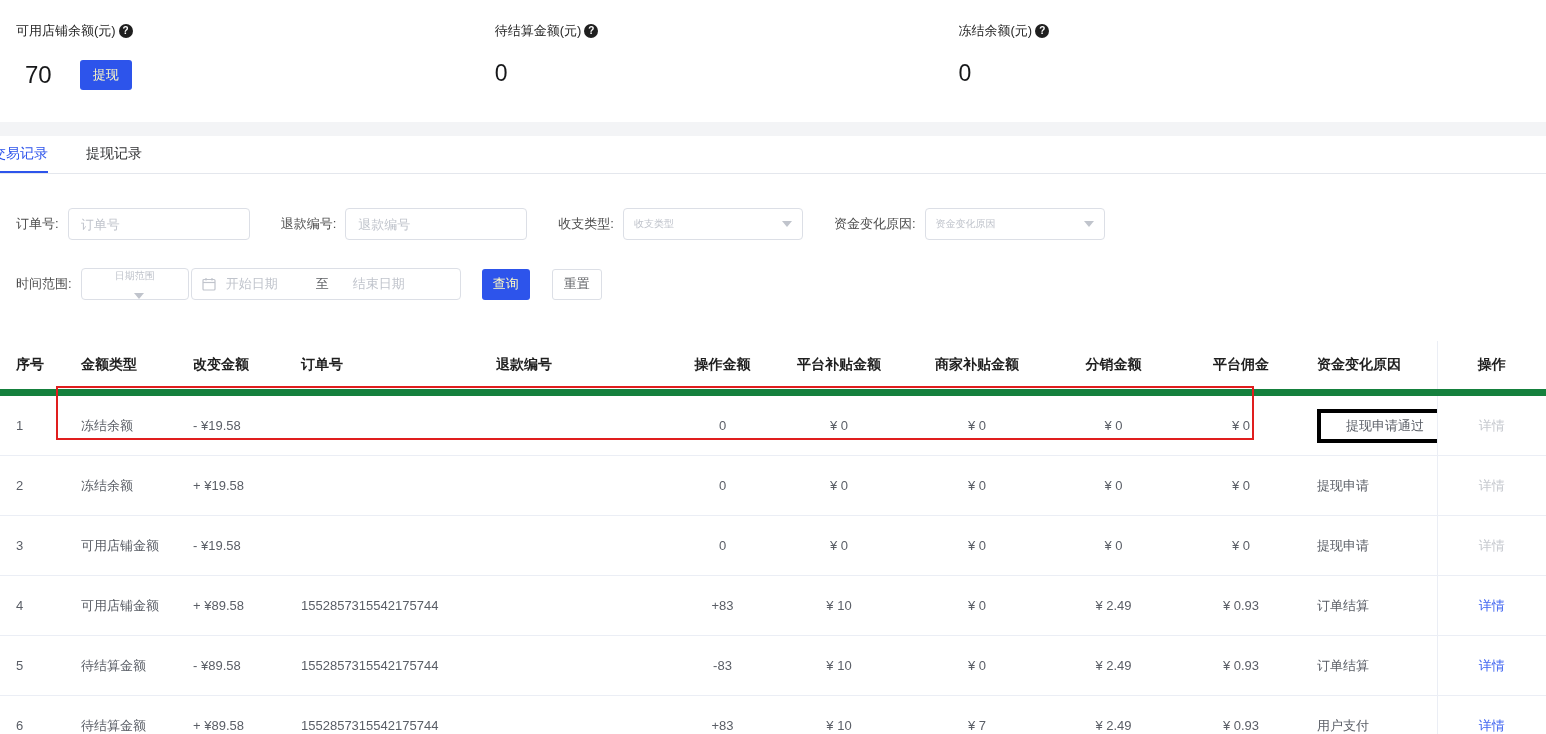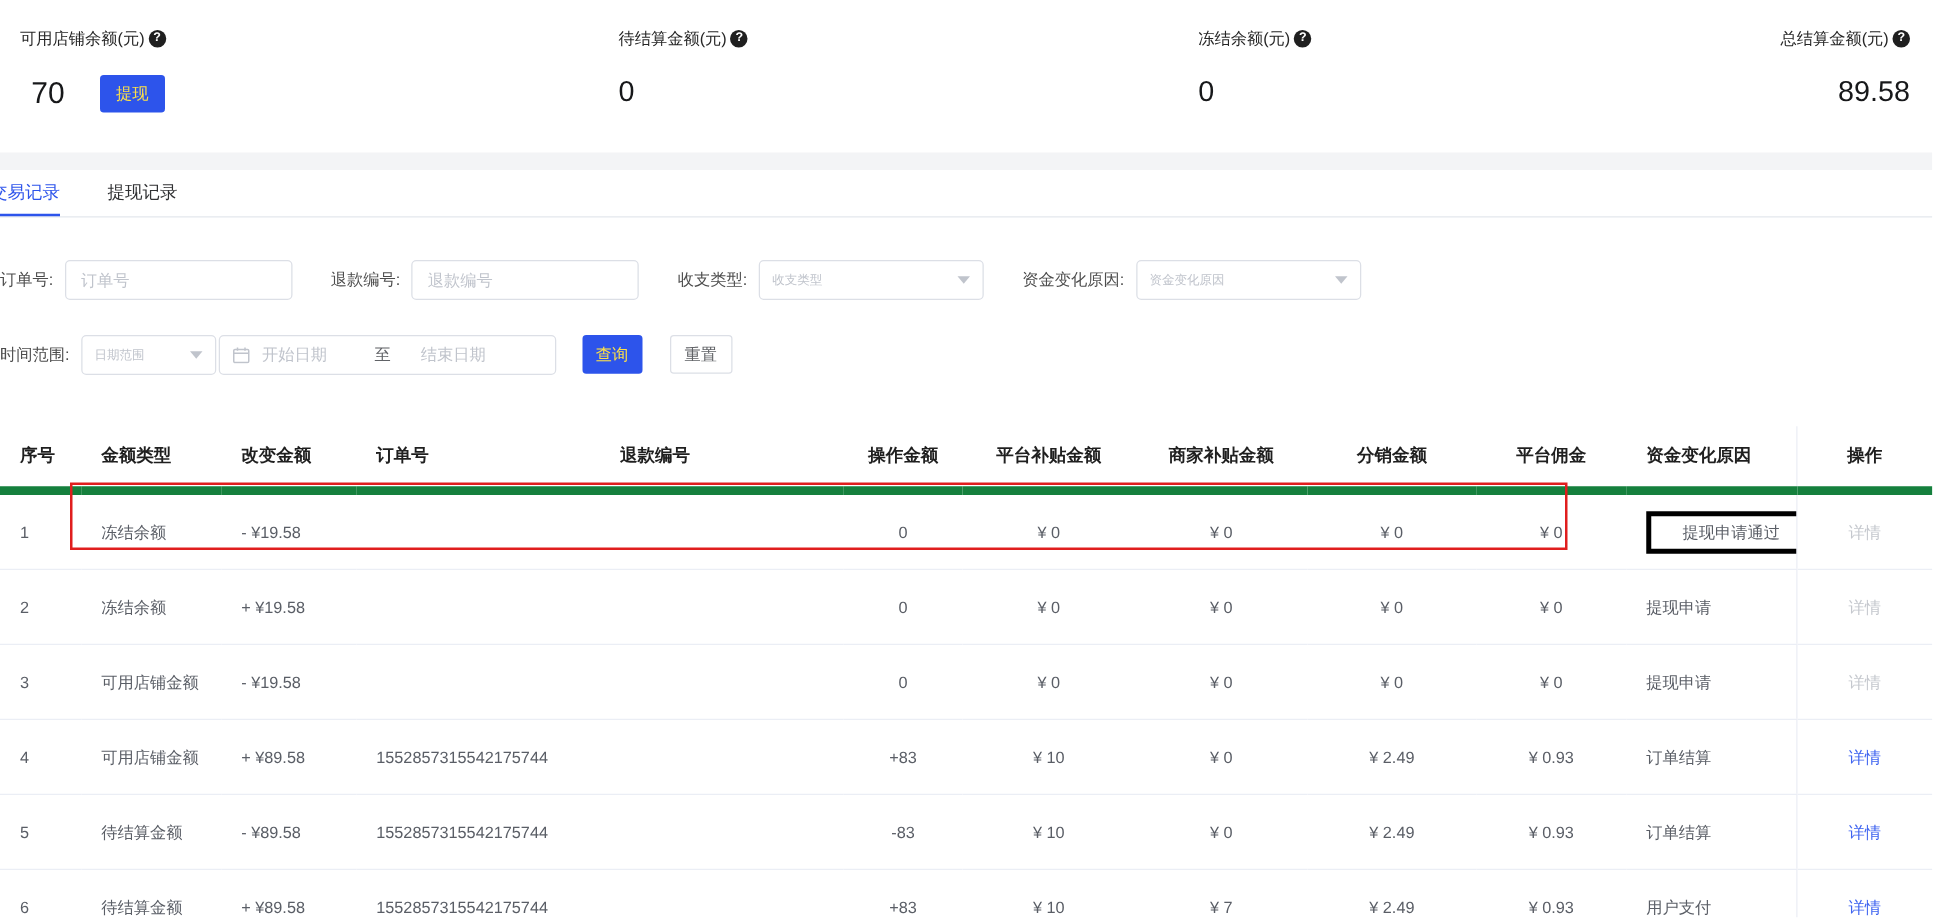--- a/index.html
+++ b/index.html
@@ -14,48 +14,48 @@
   .sum-card.c3 { width: 30%; }
   .sum-card.c4 { flex: 1; align-items: flex-end; padding-right: 18px; box-sizing: border-box; text-align: right; }
   .sum-label-row { display: flex; align-items: center; font-size: 13px; color: #262626; }
   .q-icon { display: inline-block; width: 14px; height: 14px; margin-left: 3px; border-radius: 50%;
             background: #1f1f1f; color: #fff; font-size: 10px; line-height: 14px; text-align: center; font-weight: bold; }
   .q-icon::after { content: "?"; }
   .sum-value-row { display: flex; align-items: center; margin-top: 20px; }
   .sum-value { font-size: 23px; color: #17181a; }
   .c1 .sum-value { margin-left: 9px; font-size: 24px; }
   .btn { cursor: pointer; font-family: inherit; }
-  .btn-primary { background: #2d54eb; color: #fde047; border: none; border-radius: 3px; font-size: 13px; }
+  .btn-primary { background: #2d54eb; color: #fef9c3; border: none; border-radius: 3px; font-size: 13px; }
   .btn-withdraw { margin-left: 28px; padding: 6px 13px; }
 
   .gap { height: 14px; background: #f3f4f6; }
 
   
   .panel { background: #fff; }
   .tabs { display: flex; gap: 38px; height: 38px; border-bottom: 1px solid #e4e7ed; box-sizing: border-box; }
   .tab { display: flex; align-items: center; height: 100%; box-sizing: border-box; font-size: 14px;
          color: #303133; border-bottom: 2px solid transparent; cursor: pointer; }
   .tab.first { margin-left: -8px; }
   .tab.active { color: #2d54eb; border-bottom-color: #2d54eb; }
 
   
   .filters { padding-top: 34px; }
-  .filter-row { display: flex; align-items: flex-start; padding-left: 0; }
+  .filter-row { display: flex; align-items: center; padding-left: 16px; }
   .filter-row.second { margin-top: 28px; }
   .fgroup { display: flex; align-items: center; margin-right: 31px; }
   .flabel { font-size: 13px; color: #4d4d4d; margin-right: 9px; white-space: nowrap; }
   .finput { height: 32px; box-sizing: border-box; border: 1px solid #dcdfe6; border-radius: 4px;
             padding: 0 12px; font-size: 13px; color: #606266; outline: none; font-family: inherit; }
   .finput::placeholder { color: #c0c4cc; }
   .w182 { width: 182px; }
   .fselect { display: flex; align-items: center; justify-content: space-between; height: 32px; box-sizing: border-box;
              border: 1px solid #dcdfe6; border-radius: 4px; padding: 0 10px; background: #fff; cursor: pointer; }
   .fselect .ph { font-size: 10px; color: #c0c4cc; }
   .w180 { width: 180px; }
-  .w108 { width: 108px; }
+  .w108 { width: 108px; flex-direction: column; }
   .caret { width: 0; height: 0; border-left: 5px solid transparent; border-right: 5px solid transparent;
            border-top: 6px solid #c0c4cc; margin-left: 8px; flex: none; }
   .date-range { display: flex; align-items: center; height: 32px; box-sizing: border-box; width: 270px;
                 border: 1px solid #dcdfe6; border-radius: 4px; padding: 0 10px; margin-left: 2px; cursor: pointer; }
   .date-range .ph { font-size: 13px; color: #c0c4cc; margin-left: 10px; }
   .date-range .sep { font-size: 13px; color: #606266; margin-left: 38px; }
   .date-range .sep + .ph { margin-left: 24px; }
   .cal-icon { display: inline-flex; flex: none; }
   .btn-search { width: 48px; height: 31px; margin-left: -10px; }
   .btn-plain { background: #fff; border: 1px solid #dcdfe6; color: #606266; width: 50px; height: 31px;
@@ -103,29 +103,20 @@
         <span class="sum-value">0</span>
       </div>
     </div>
     <div class="sum-card c3">
       <div class="sum-label-row">
         <span class="sum-label">冻结余额(元)</span>
         <span class="q-icon"></span>
       </div>
       <div class="sum-value-row">
         <span class="sum-value">0</span>
-      </div>
-    </div>
-    <div class="sum-card c4">
-      <div class="sum-label-row">
-        <span class="sum-label">总结算金额(元)</span>
-        <span class="q-icon"></span>
-      </div>
-      <div class="sum-value-row">
-        <span class="sum-value">89.58</span>
       </div>
     </div>
   </section>
 
   <div class="gap"></div>
 
   <section class="panel">
 
     <div class="tabs">
       <div class="tab first active">交易记录</div>

